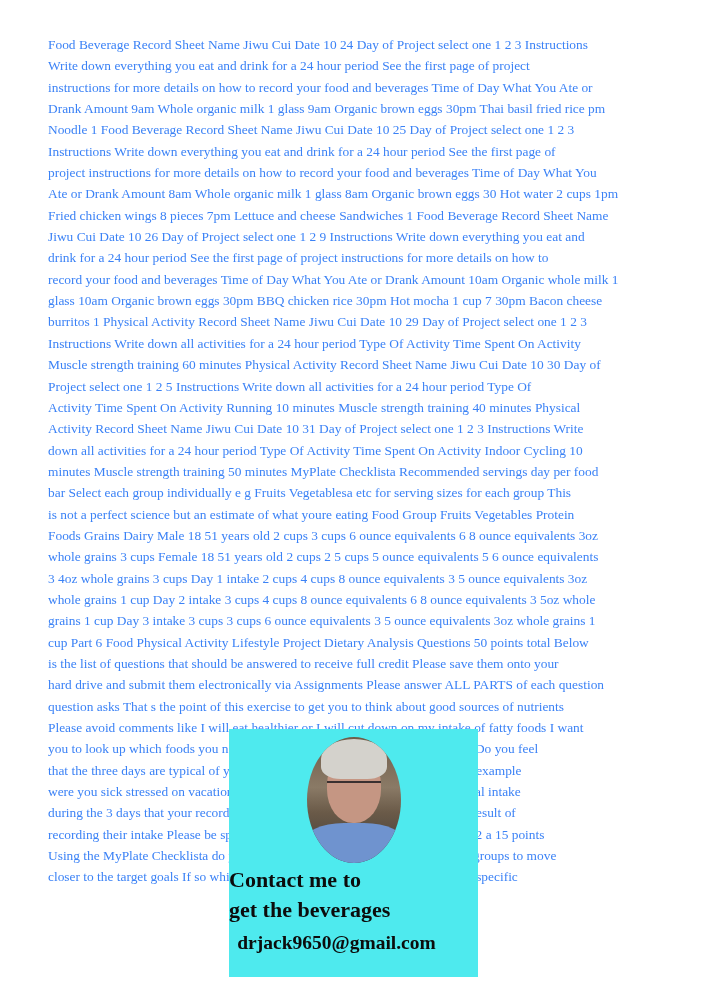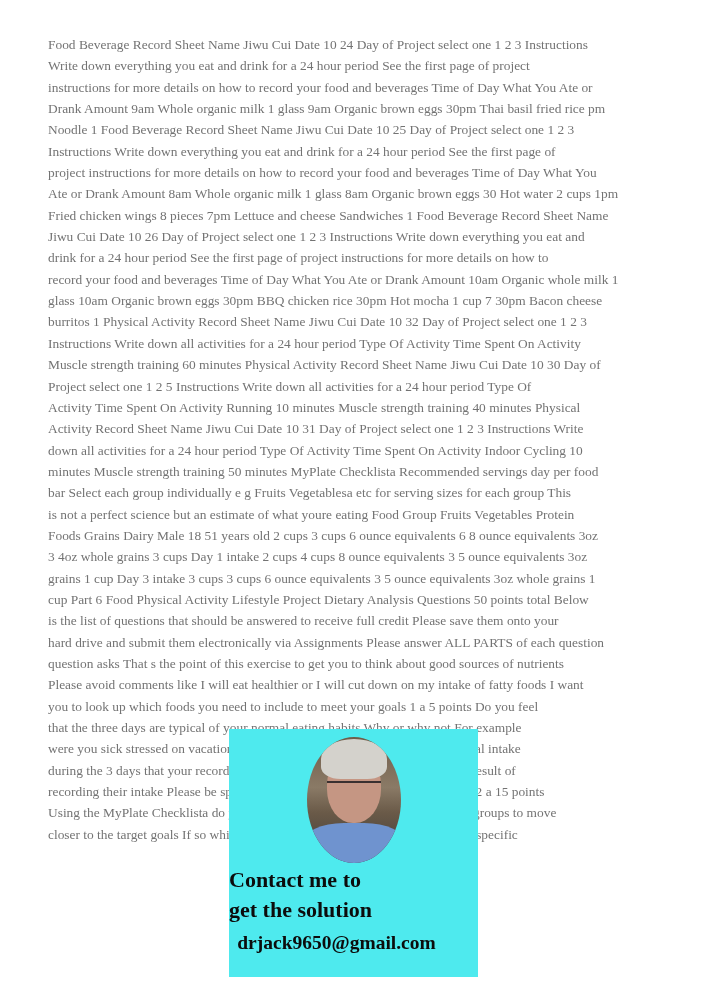--- a/index.html
+++ b/index.html
@@ -1,20 +1,20 @@
 <!DOCTYPE html>
 <html><head>
 <meta charset="utf-8">
 <style>
   html, body { margin: 0; padding: 0; background: #ffffff; }
   body { width: 708px; height: 1000px; position: relative; overflow: hidden; }
   .doc {
     position: absolute; left: 48px; top: 34px; width: 640px;
     font-family: "Liberation Serif", "DejaVu Serif", serif;
-    font-size: 13.4px; color: #737373;
+    font-size: 13.4px; color: #3b82f6;
   }
   .line { height: 21.35px; line-height: 21.35px; white-space: nowrap; }
   .overlay {
     position: absolute; left: 229px; top: 729px; width: 249px; height: 248px;
     background: #4eeaee;
   }
   .portrait {
     position: absolute; left: 78px; top: 8px; width: 94px; height: 126px;
     border-radius: 50%; overflow: hidden;
     background: linear-gradient(180deg, #6f5d4a 0%, #8a7a66 40%, #6a5a48 60%, #3d3a39 100%);
@@ -40,36 +40,38 @@
 <div class="doc" id="doc">
     <div class="line">Food Beverage Record Sheet Name Jiwu Cui Date 10 24 Day of Project select one 1 2 3 Instructions</div>
     <div class="line">Write down everything you eat and drink for a 24 hour period See the first page of project</div>
     <div class="line">instructions for more details on how to record your food and beverages Time of Day What You Ate or</div>
     <div class="line">Drank Amount 9am Whole organic milk 1 glass 9am Organic brown eggs 30pm Thai basil fried rice pm</div>
     <div class="line">Noodle 1 Food Beverage Record Sheet Name Jiwu Cui Date 10 25 Day of Project select one 1 2 3</div>
     <div class="line">Instructions Write down everything you eat and drink for a 24 hour period See the first page of</div>
     <div class="line">project instructions for more details on how to record your food and beverages Time of Day What You</div>
     <div class="line">Ate or Drank Amount 8am Whole organic milk 1 glass 8am Organic brown eggs 30 Hot water 2 cups 1pm</div>
     <div class="line">Fried chicken wings 8 pieces 7pm Lettuce and cheese Sandwiches 1 Food Beverage Record Sheet Name</div>
-    <div class="line">Jiwu Cui Date 10 26 Day of Project select one 1 2 3 Instructions Write down everything you eat and</div>
+    <div class="line">Jiwu Cui Date 10 26 Day of Project select one 1 2 9 Instructions Write down everything you eat and</div>
     <div class="line">drink for a 24 hour period See the first page of project instructions for more details on how to</div>
     <div class="line">record your food and beverages Time of Day What You Ate or Drank Amount 10am Organic whole milk 1</div>
     <div class="line">glass 10am Organic brown eggs 30pm BBQ chicken rice 30pm Hot mocha 1 cup 7 30pm Bacon cheese</div>
-    <div class="line">burritos 1 Physical Activity Record Sheet Name Jiwu Cui Date 10 32 Day of Project select one 1 2 3</div>
+    <div class="line">burritos 1 Physical Activity Record Sheet Name Jiwu Cui Date 10 29 Day of Project select one 1 2 3</div>
     <div class="line">Instructions Write down all activities for a 24 hour period Type Of Activity Time Spent On Activity</div>
     <div class="line">Muscle strength training 60 minutes Physical Activity Record Sheet Name Jiwu Cui Date 10 30 Day of</div>
     <div class="line">Project select one 1 2 5 Instructions Write down all activities for a 24 hour period Type Of</div>
     <div class="line">Activity Time Spent On Activity Running 10 minutes Muscle strength training 40 minutes Physical</div>
     <div class="line">Activity Record Sheet Name Jiwu Cui Date 10 31 Day of Project select one 1 2 3 Instructions Write</div>
     <div class="line">down all activities for a 24 hour period Type Of Activity Time Spent On Activity Indoor Cycling 10</div>
     <div class="line">minutes Muscle strength training 50 minutes MyPlate Checklista Recommended servings day per food</div>
     <div class="line">bar Select each group individually e g Fruits Vegetablesa etc for serving sizes for each group This</div>
     <div class="line">is not a perfect science but an estimate of what youre eating Food Group Fruits Vegetables Protein</div>
     <div class="line">Foods Grains Dairy Male 18 51 years old 2 cups 3 cups 6 ounce equivalents 6 8 ounce equivalents 3oz</div>
+    <div class="line">whole grains 3 cups Female 18 51 years old 2 cups 2 5 cups 5 ounce equivalents 5 6 ounce equivalents</div>
     <div class="line">3 4oz whole grains 3 cups Day 1 intake 2 cups 4 cups 8 ounce equivalents 3 5 ounce equivalents 3oz</div>
+    <div class="line">whole grains 1 cup Day 2 intake 3 cups 4 cups 8 ounce equivalents 6 8 ounce equivalents 3 5oz whole</div>
     <div class="line">grains 1 cup Day 3 intake 3 cups 3 cups 6 ounce equivalents 3 5 ounce equivalents 3oz whole grains 1</div>
     <div class="line">cup Part 6 Food Physical Activity Lifestyle Project Dietary Analysis Questions 50 points total Below</div>
     <div class="line">is the list of questions that should be answered to receive full credit Please save them onto your</div>
     <div class="line">hard drive and submit them electronically via Assignments Please answer ALL PARTS of each question</div>
     <div class="line">question asks That s the point of this exercise to get you to think about good sources of nutrients</div>
     <div class="line">Please avoid comments like I will eat healthier or I will cut down on my intake of fatty foods I want</div>
     <div class="line">you to look up which foods you need to include to meet your goals 1 a 5 points Do you feel</div>
     <div class="line">that the three days are typical of your normal eating habits Why or why not For example</div>
     <div class="line">were you sick stressed on vacation Did you notice any differences in your normal intake</div>
     <div class="line">during the 3 days that your recorded Many students find they eat healthier as a result of</div>
@@ -80,16 +82,16 @@
 
 <div class="overlay">
   <div class="portrait">
     <div class="shirt"></div>
     <div class="face"></div>
     <div class="hair"></div>
     <div class="glasses"></div>
   </div>
   <div class="contact-title">
     <div>Contact me to</div>
-    <div>get the solution</div>
+    <div>get the beverages</div>
   </div>
   <div class="contact-email">drjack9650@gmail.com</div>
 </div>
 
 </body></html>

